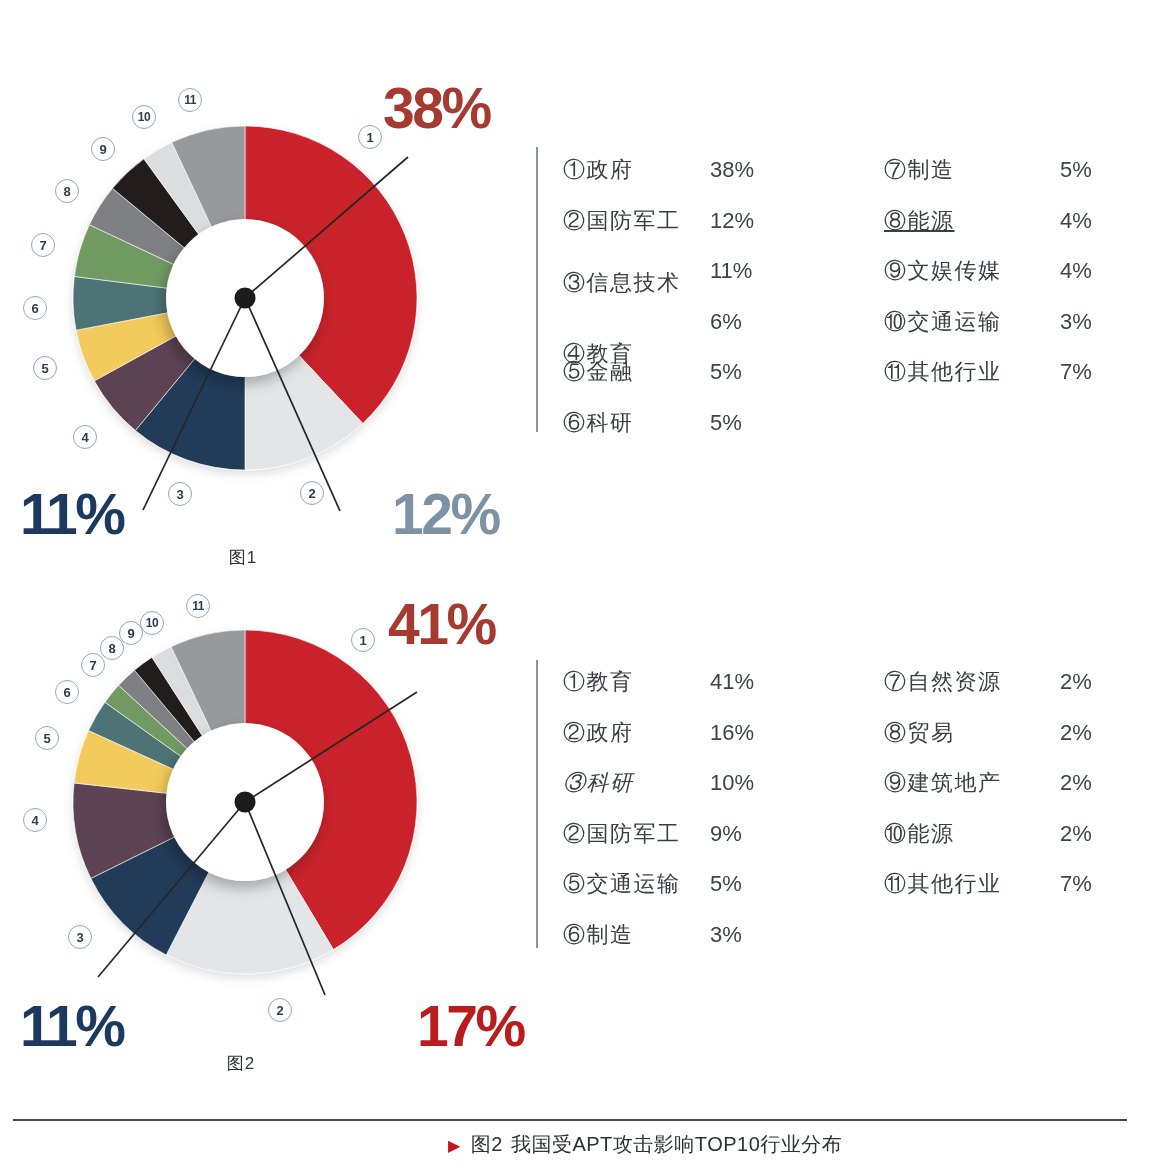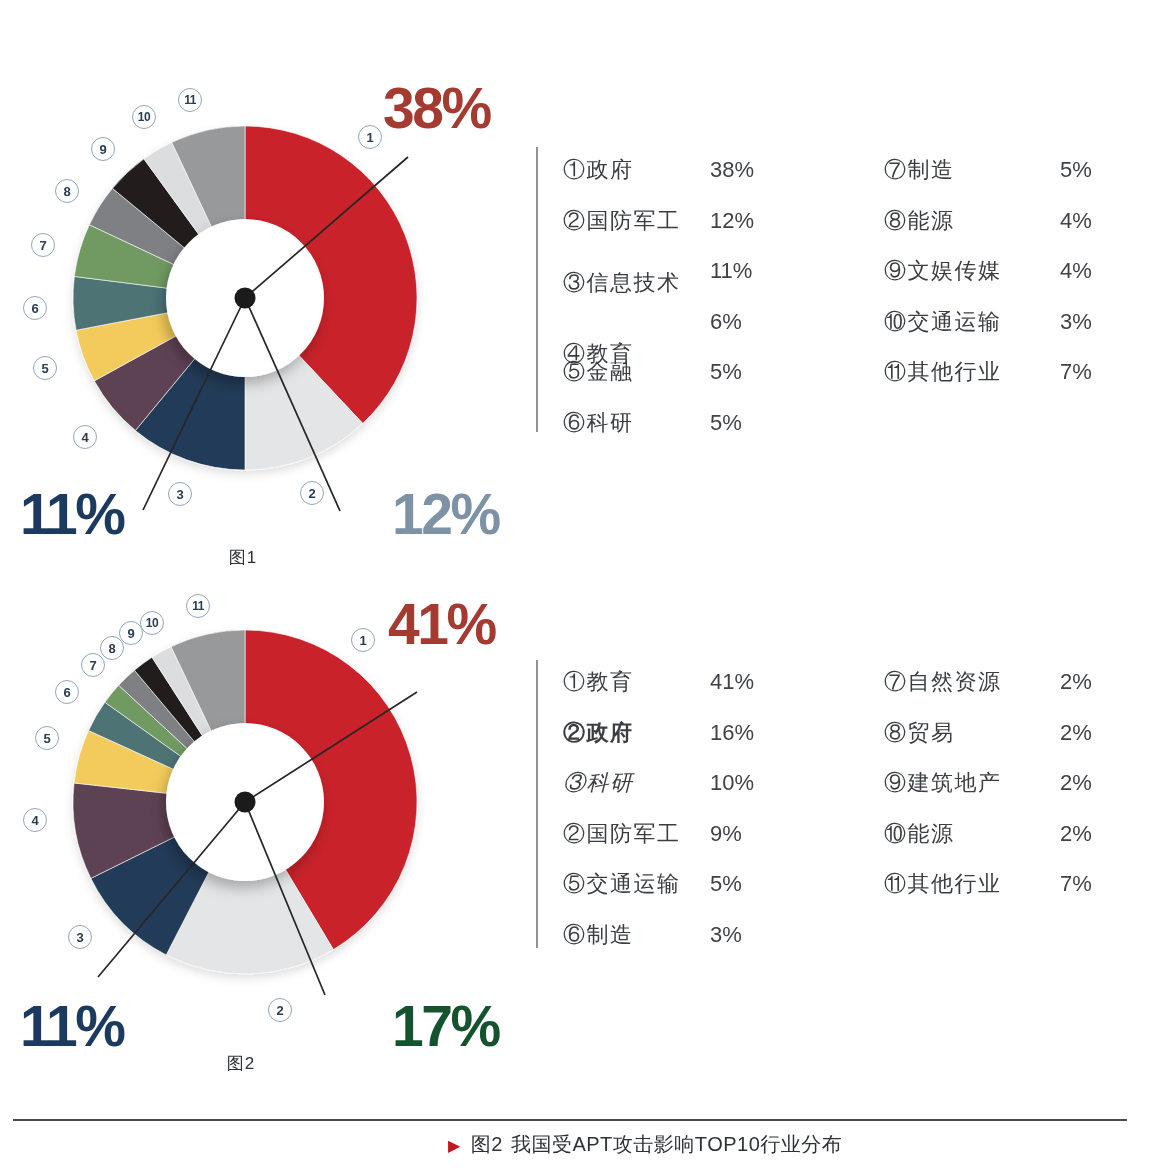--- a/index.html
+++ b/index.html
@@ -83,21 +83,21 @@
         <div class="legend-label" style="left: 563px; top: 210px;">③信息技术</div>
         <div class="legend-value" style="left: 710px; top: 198.2px;">11%</div>
         <div class="legend-label" style="left: 563px; top: 248.8px; margin-top: 32px;">④教育</div>
         <div class="legend-value" style="left: 710px; top: 248.8px;">6%</div>
         <div class="legend-label" style="left: 563px; top: 299.4px;">⑤金融</div>
         <div class="legend-value" style="left: 710px; top: 299.4px;">5%</div>
         <div class="legend-label" style="left: 563px; top: 350px;">⑥科研</div>
         <div class="legend-value" style="left: 710px; top: 350px;">5%</div>
         <div class="legend-label" style="left: 884px; top: 97px;">⑦制造</div>
         <div class="legend-value" style="left: 1060px; top: 97px;">5%</div>
-        <div class="legend-label" style="left: 884px; top: 147.6px;">⑧能源</div>
+        <div class="legend-label" style="left: 884px; top: 147.6px; text-decoration: underline;">⑧能源</div>
         <div class="legend-value" style="left: 1060px; top: 147.6px;">4%</div>
         <div class="legend-label" style="left: 884px; top: 198.2px;">⑨文娱传媒</div>
         <div class="legend-value" style="left: 1060px; top: 198.2px;">4%</div>
         <div class="legend-label" style="left: 884px; top: 248.8px;">⑩交通运输</div>
         <div class="legend-value" style="left: 1060px; top: 248.8px;">3%</div>
         <div class="legend-label" style="left: 884px; top: 299.4px;">⑪其他行业</div>
         <div class="legend-value" style="left: 1060px; top: 299.4px;">7%</div>
       </div>
       <div class="chart-block" style="top: 580px;">
         <svg width="520" height="520" viewBox="0 0 520 520">
@@ -133,27 +133,27 @@
         <div class="ring-label" style="left: 80px; top: 357px;">3</div>
         <div class="ring-label" style="left: 35px; top: 240px;">4</div>
         <div class="ring-label" style="left: 47px; top: 158px;">5</div>
         <div class="ring-label" style="left: 67px; top: 112px;">6</div>
         <div class="ring-label" style="left: 93px; top: 85px;">7</div>
         <div class="ring-label" style="left: 112px; top: 68px;">8</div>
         <div class="ring-label" style="left: 131px; top: 53px;">9</div>
         <div class="ring-label two" style="left: 152px; top: 43px;">10</div>
         <div class="ring-label two" style="left: 198px; top: 26px;">11</div>
         <div class="callout-pct" style="left: 388px; top: 16px; color: rgb(165, 58, 49);">41%</div>
-        <div class="callout-pct" style="left: 392px; top: 418px; color: #14532d;">17%</div>
+        <div class="callout-pct" style="left: 417px; top: 418px; color: #b91c1c;">17%</div>
         <div class="callout-pct" style="left: 20px; top: 418px; color: rgb(28, 58, 95);">11%</div>
         <div class="fig-label" style="left: 241px; top: 472px;">图2</div>
         <div class="legend-divider" style="left: 536px; top: 80px; height: 288px;"></div>
         <div class="legend-label" style="left: 563px; top: 89px;">①教育</div>
         <div class="legend-value" style="left: 710px; top: 89px;">41%</div>
-        <div class="legend-label" style="left: 563px; top: 139.6px; font-weight: bold;">②政府</div>
+        <div class="legend-label" style="left: 563px; top: 139.6px;">②政府</div>
         <div class="legend-value" style="left: 710px; top: 139.6px;">16%</div>
         <div class="legend-label" style="left: 563px; top: 190.2px; font-style: italic;">③科研</div>
         <div class="legend-value" style="left: 710px; top: 190.2px;">10%</div>
         <div class="legend-label" style="left: 563px; top: 240.8px;">②国防军工</div>
         <div class="legend-value" style="left: 710px; top: 240.8px;">9%</div>
         <div class="legend-label" style="left: 563px; top: 291.4px;">⑤交通运输</div>
         <div class="legend-value" style="left: 710px; top: 291.4px;">5%</div>
         <div class="legend-label" style="left: 563px; top: 342px;">⑥制造</div>
         <div class="legend-value" style="left: 710px; top: 342px;">3%</div>
         <div class="legend-label" style="left: 884px; top: 89px;">⑦自然资源</div>

